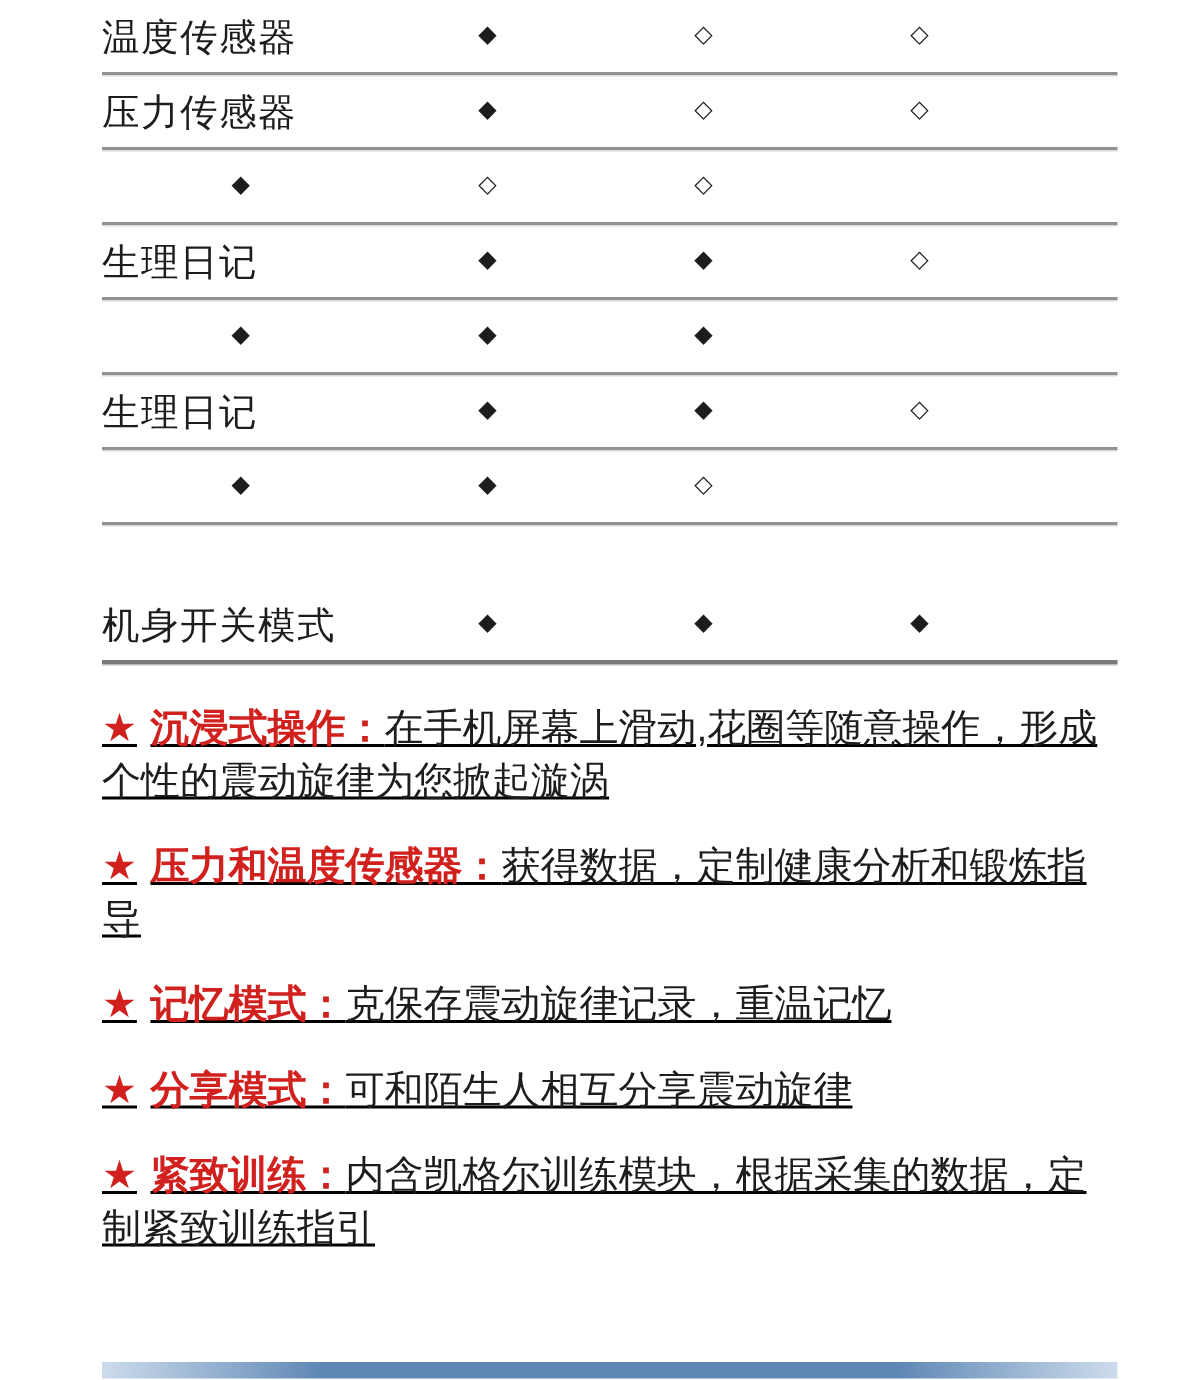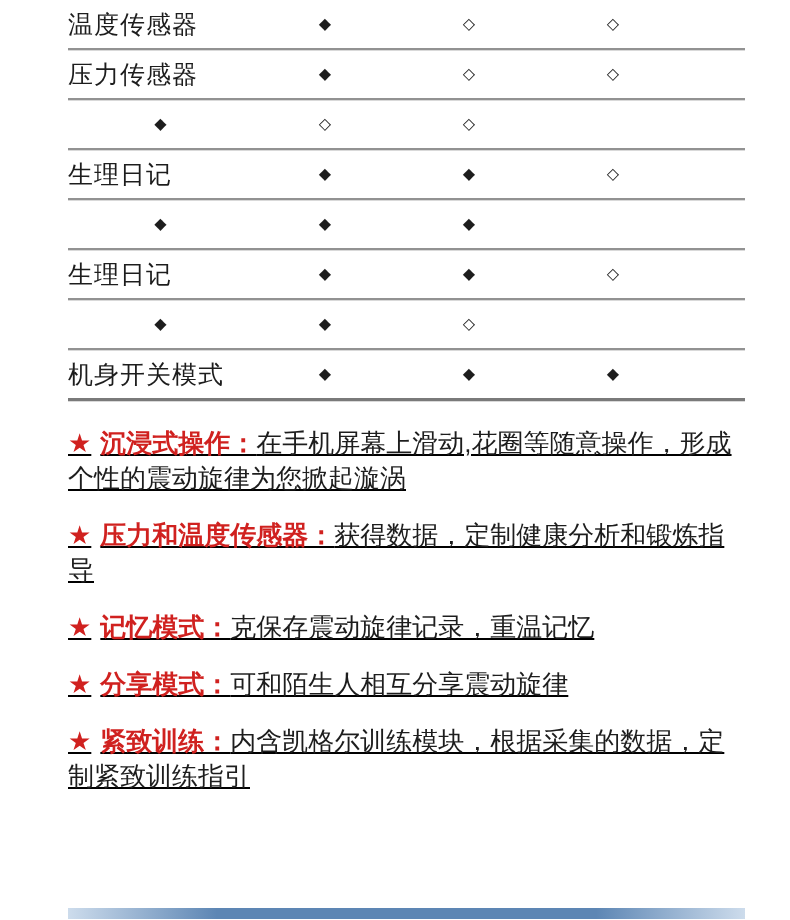--- a/index.html
+++ b/index.html
@@ -23,20 +23,21 @@
     display:grid;
     grid-template-columns:185px 144px 144px 144px;
     align-items:center;
     height:48px;
     border-bottom:2px solid var(--divider,#929292);
     box-shadow:0 1px 0 var(--divider-light,#d9d9d9);
   }
   .trow.last{
     border-bottom:3px solid #7a7a7a;
     box-shadow:0 1px 0 var(--divider-light,#d9d9d9);
+    margin-top:42px;
   }
   .tlabel{
     font-size:25px;
     color:var(--text,#1d1d1d);
     letter-spacing:1px;
     white-space:nowrap;
   }
   .tcell{
     text-align:center;
     font-size:16px;

